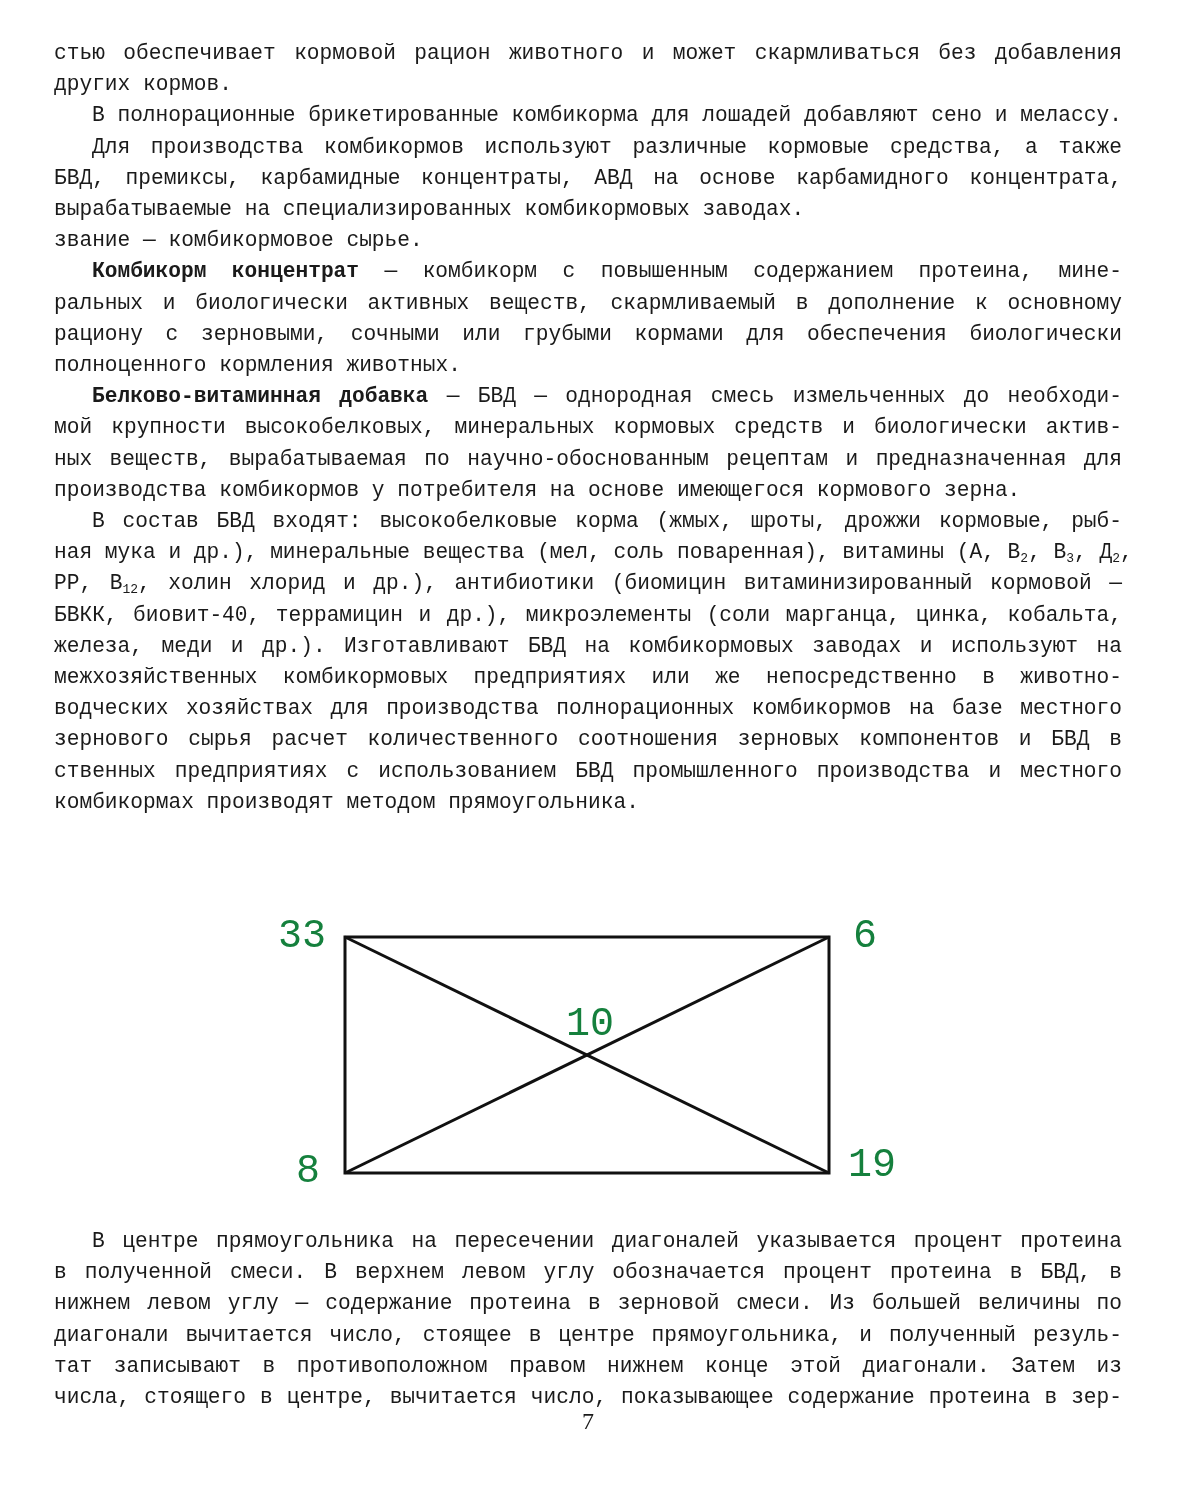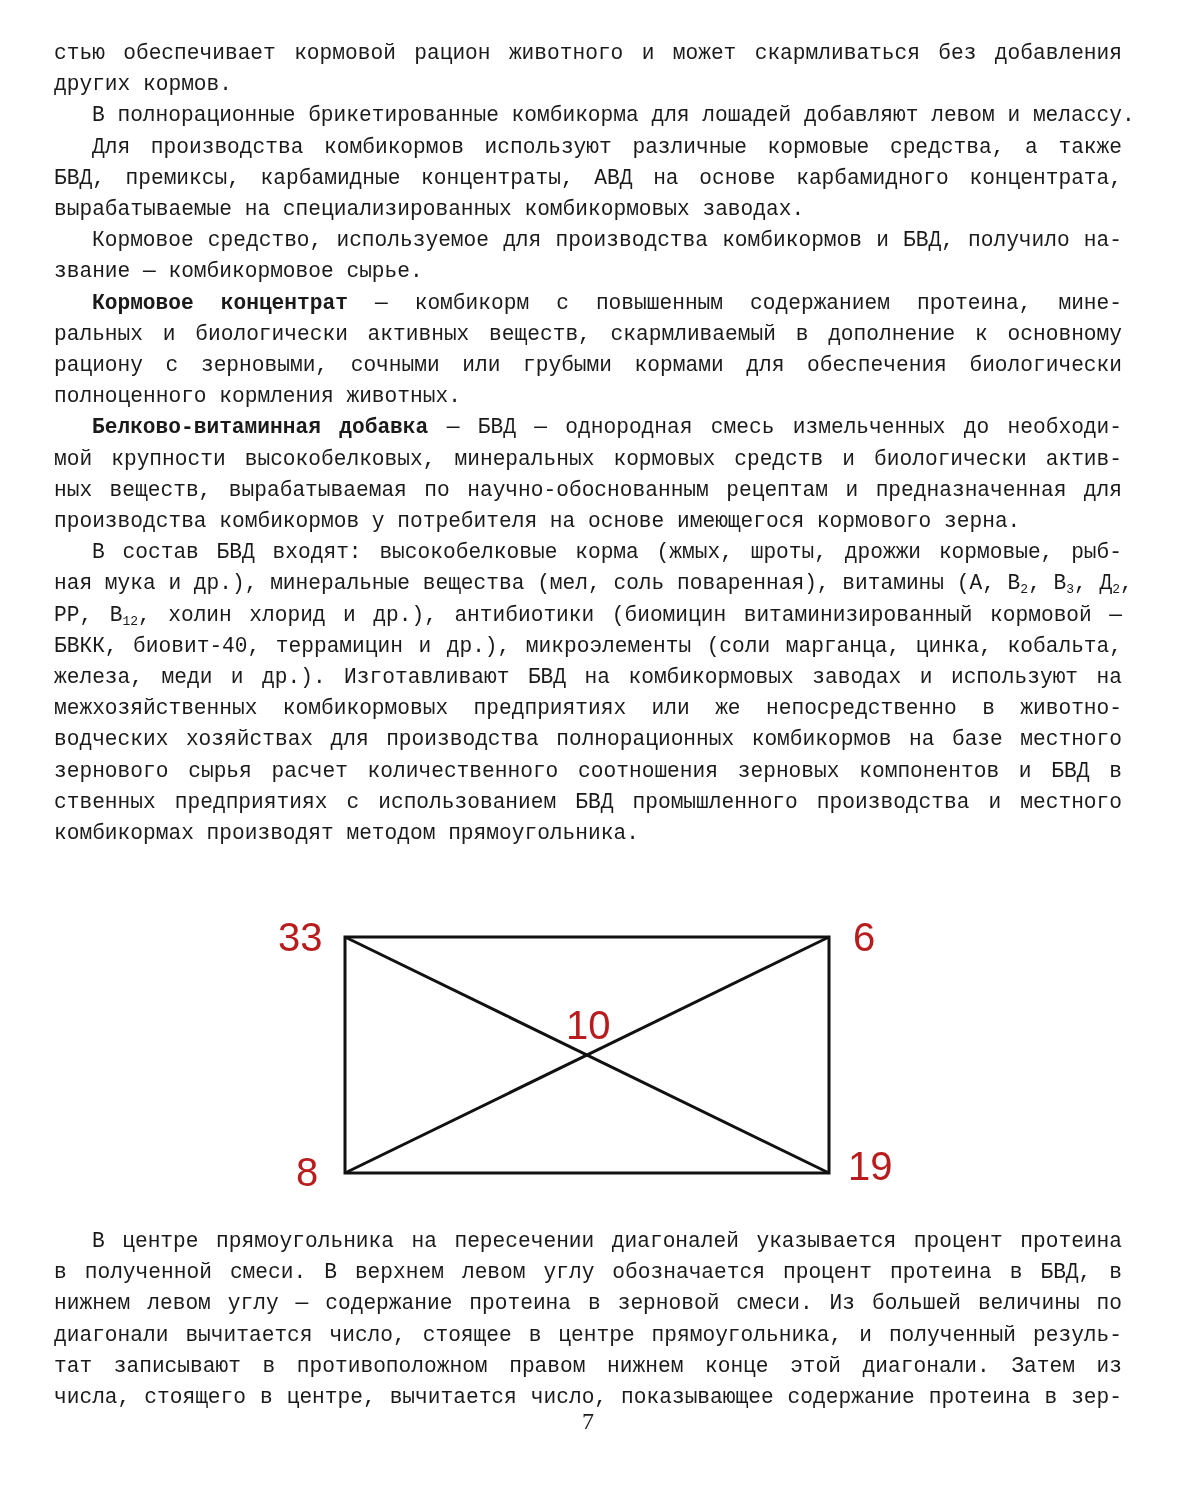--- a/index.html
+++ b/index.html
@@ -6,45 +6,44 @@
   body { width: 1200px; height: 1500px; position: relative; overflow: hidden; color: #1a1a1a; }
   .page { position: absolute; left: 54px; top: 38px; width: 1068px; font-family: Liberation Mono, monospace; font-size: 21.2px; line-height: 31.2px; }
   .p { margin: 0; text-align: justify; text-align-last: left; }
   .ind { text-indent: 38px; }
   .ln { display: block; text-align: justify; text-align-last: justify; white-space: nowrap; }
   .ln.last { text-align-last: left; }
   b { font-weight: bold; }
   sub { font-size: 13px; line-height: 0; vertical-align: -4px; }
   .diagram { position: absolute; left: 270px; top: 905px; width: 650px; height: 290px; }
   .diagram svg { position: absolute; left: 0; top: 0; }
-  .corner { position: absolute; font-family: Liberation Sans, sans-serif; font-size: 40px; line-height: 40px; color: #b91c1c; }
+  .corner { position: absolute; font-family: Liberation Mono, monospace; font-size: 40px; line-height: 40px; color: #15803d; }
   .pagenum { position: absolute; top: 1408px; left: 0; width: 1176px; text-align: center; font-family: "Liberation Serif", serif; font-size: 24px; }
 </style>
 </head>
 <body>
 
 <div class="page">
   <p class="p">
     <span class="ln">стью обеспечивает кормовой рацион животного и может скармливаться без добавления</span>
     <span class="ln last">других кормов.</span>
   </p>
   <p class="p ind">
-    <span class="ln last" style="text-indent:38px">В полнорационные брикетированные комбикорма для лошадей добавляют левом и мелассу.</span>
+    <span class="ln last" style="text-indent:38px">В полнорационные брикетированные комбикорма для лошадей добавляют сено и мелассу.</span>
   </p>
   <p class="p">
     <span class="ln" style="text-indent:38px">Для производства комбикормов используют различные кормовые средства, а также</span>
     <span class="ln">БВД, премиксы, карбамидные концентраты, АВД на основе карбамидного концентрата,</span>
     <span class="ln last">вырабатываемые на специализированных комбикормовых заводах.</span>
   </p>
   <p class="p">
-    <span class="ln" style="text-indent:38px">Кормовое средство, используемое для производства комбикормов и БВД, получило на-</span>
     <span class="ln last">звание — комбикормовое сырье.</span>
   </p>
   <p class="p">
-    <span class="ln" style="text-indent:38px"><b>Кормовое концентрат</b><span> — комбикорм с повышенным содержанием протеина, мине-</span></span>
+    <span class="ln" style="text-indent:38px"><b>Комбикорм концентрат</b><span> — комбикорм с повышенным содержанием протеина, мине-</span></span>
     <span class="ln">ральных и биологически активных веществ, скармливаемый в дополнение к основному</span>
     <span class="ln">рациону с зерновыми, сочными или грубыми кормами для обеспечения биологически</span>
     <span class="ln last">полноценного кормления животных.</span>
   </p>
   <p class="p">
     <span class="ln" style="text-indent:38px"><b>Белково-витаминная добавка</b><span> — БВД — однородная смесь измельченных до необходи-</span></span>
     <span class="ln">мой крупности высокобелковых, минеральных кормовых средств и биологически актив-</span>
     <span class="ln">ных веществ, вырабатываемая по научно-обоснованным рецептам и предназначенная для</span>
     <span class="ln last">производства комбикормов у потребителя на основе имеющегося кормового зерна.</span>
   </p>

